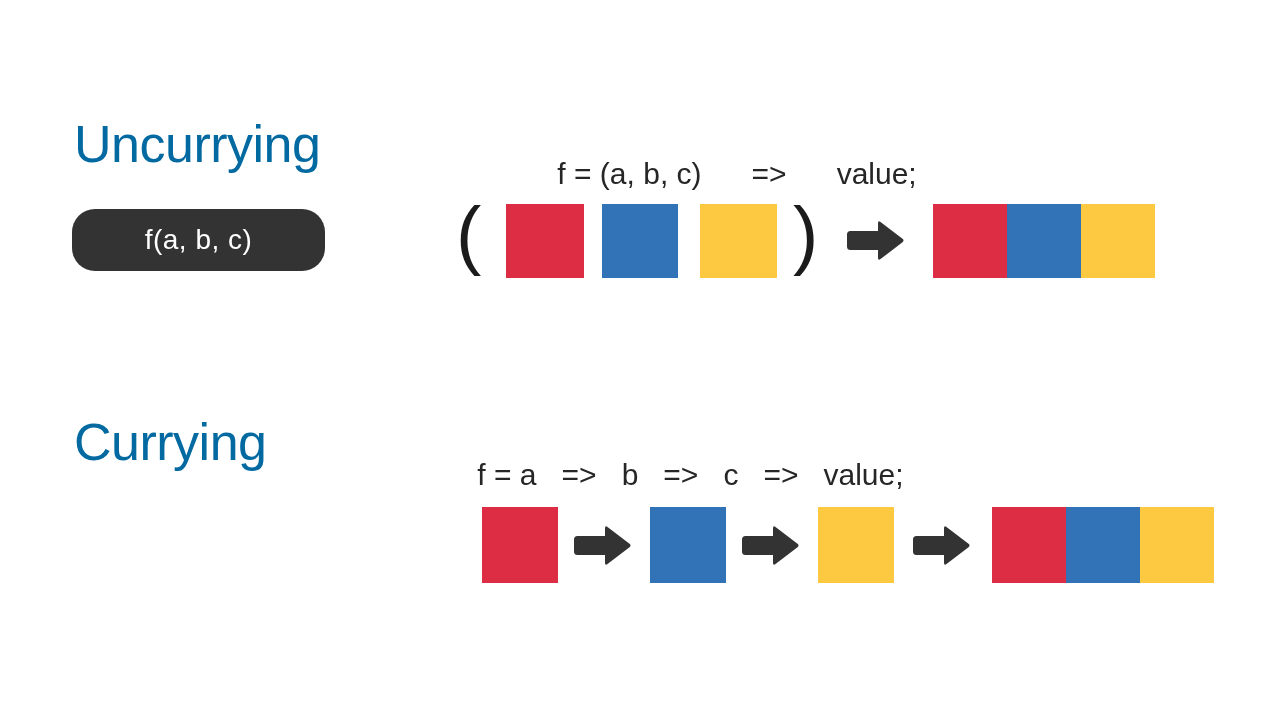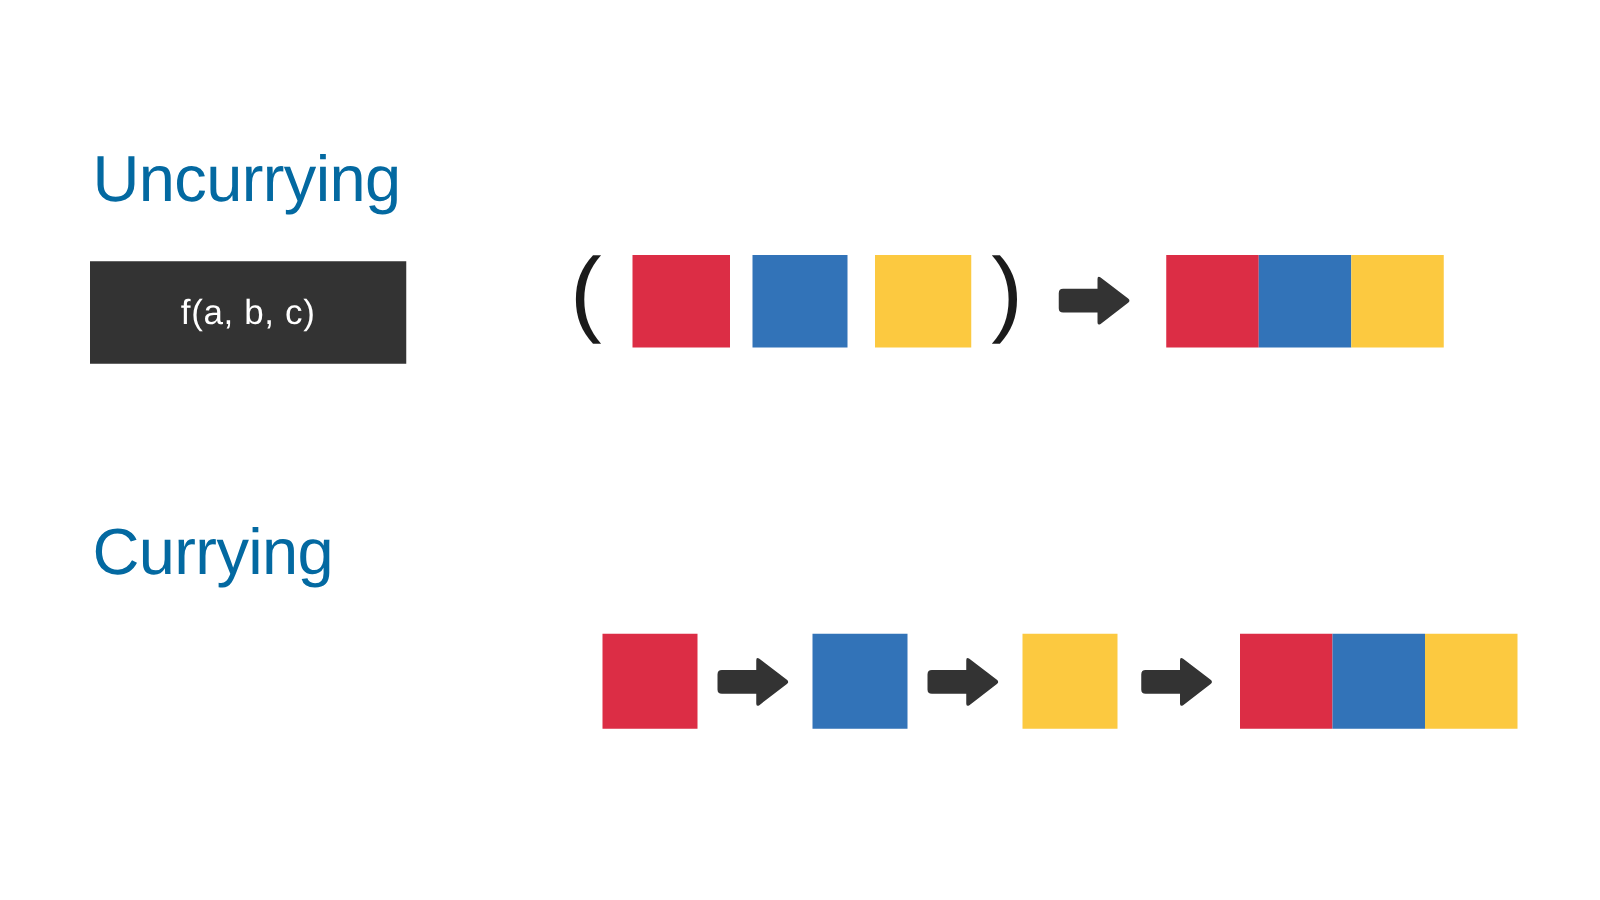--- a/index.html
+++ b/index.html
@@ -72,24 +72,27 @@
     display: block;
   }
 </style>
 </head>
 <body>
 
 <div class="abs" style="left:0; top:0; width:1280px; height:340px;">
 
   <div class="abs section-title" style="left:74px; top:118px;">Uncurrying</div>
 
-  <div class="abs code-chip" style="left:72px; top:209px; width:253px; height:82px;">
+  <div class="abs code-chip" style="left:72px; top:209px; width:253px; height:62px;border-radius:23px;">
     <span>f(a, b, c)</span>
   </div>
 
+  <div class="abs formula" style="left:524px; top:129px;">
+    <span>f = (a, b, c)</span><span>      </span><span>=&gt;</span><span>      </span><span>value;</span>
+  </div>
 
   <div class="abs paren" style="left:456px; top:196px;">(</div>
 
   <div class="abs blk" style="left:506px; top:204px; width:78px; height:74px; background:#DC2D45;"></div>
   <div class="abs blk" style="left:602px; top:204px; width:76px; height:74px; background:#3273B8;"></div>
   <div class="abs blk" style="left:700px; top:204px; width:77px; height:74px; background:#FCC940;"></div>
 
   <div class="abs paren" style="left:793px; top:196px;">)</div>
 
   <div class="abs arrow-icon" style="left:845px; top:220px;">
@@ -103,20 +106,23 @@
     <span class="blk" style="width:74px; height:74px; background:#3273B8;"></span>
     <span class="blk" style="width:74px; height:74px; background:#FCC940;"></span>
   </div>
 </div>
 
 <div class="abs" style="left:0; top:340px; width:1280px; height:380px;padding-left:28px;">
 
   <div class="abs section-title" style="left:74px; top:76px;">Currying</div>
 
 
+  <div class="abs formula" style="left:444px; top:90px;">
+    <span>f = a</span><span>   </span><span>=&gt;</span><span>   </span><span>b</span><span>   </span><span>=&gt;</span><span>   </span><span>c</span><span>   </span><span>=&gt;</span><span>   </span><span>value;</span>
+  </div>
 
   <div class="abs blk" style="left:482px; top:167px; width:76px; height:76px; background:#DC2D45;"></div>
 
   <div class="abs arrow-icon" style="left:572px; top:185px;">
     <svg width="60" height="42" viewBox="0 0 60 42" xmlns="http://www.w3.org/2000/svg">
       <path d="M2 14.5 Q2 11 5.5 11 L33 11 L33 3.2 Q33 0.3 35.5 1.9 L57.5 18.8 Q59.6 20.5 57.5 22.2 L35.5 39.1 Q33 40.7 33 37.8 L33 30 L5.5 30 Q2 30 2 26.5 Z" fill="#333333"></path>
     </svg>
   </div>
 
   <div class="abs blk" style="left:650px; top:167px; width:76px; height:76px; background:#3273B8;"></div>

